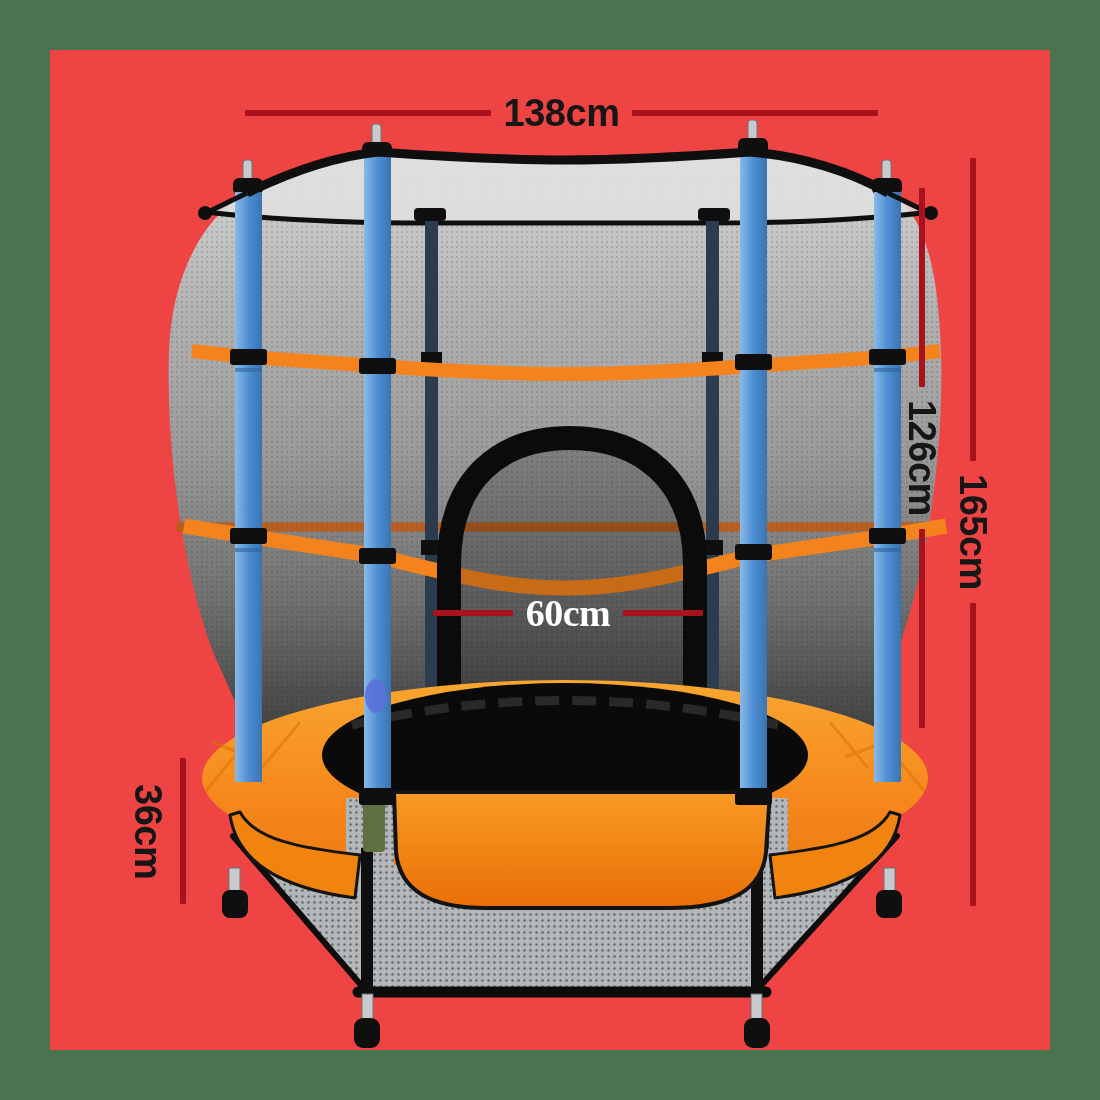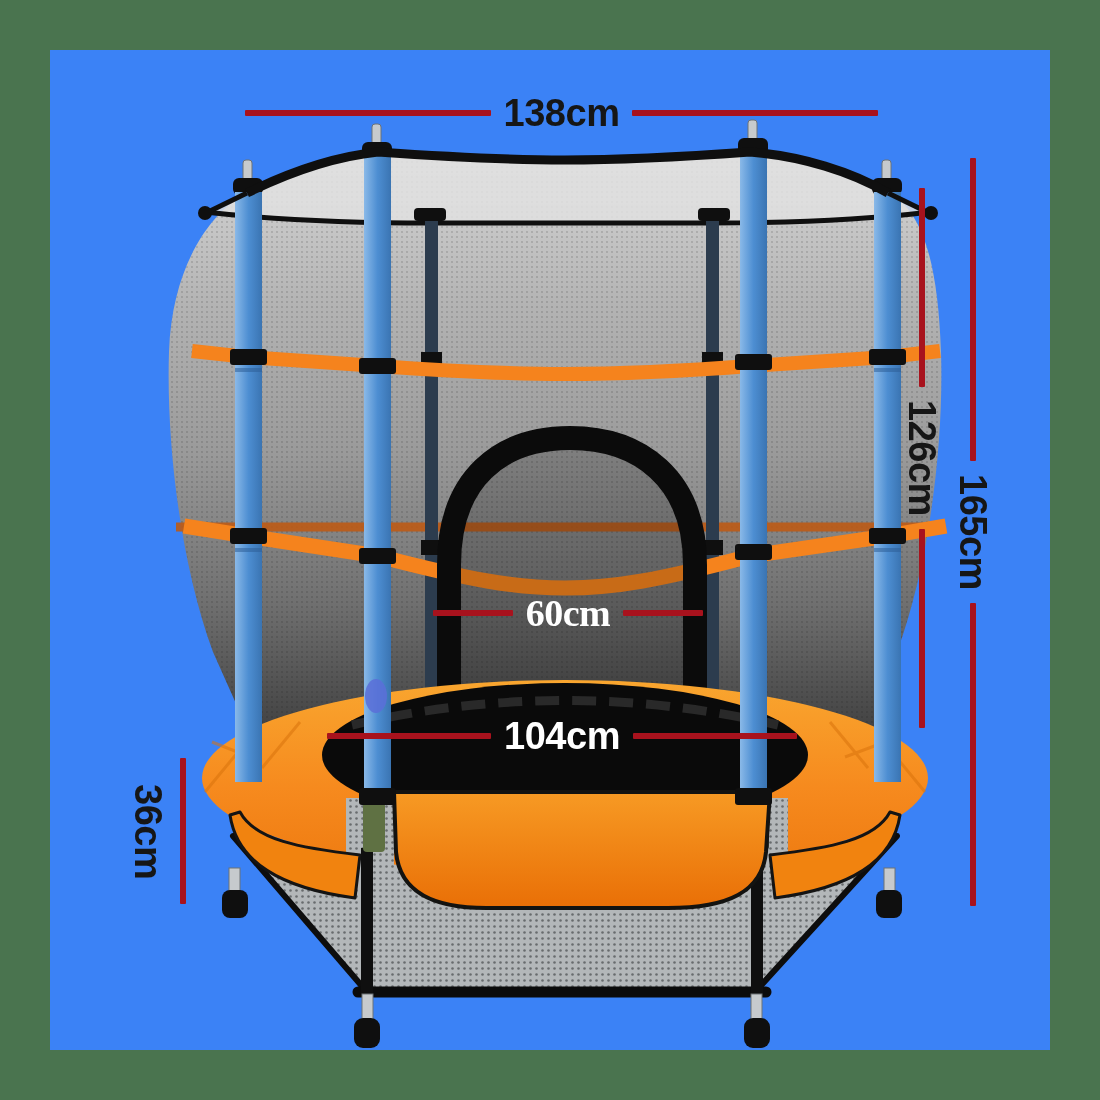--- a/index.html
+++ b/index.html
@@ -1,17 +1,17 @@
 <!DOCTYPE html>
 <html style="--dim-red: #a8121d; --ink: #161616; --light-label: #ffffff; --frame-green: #4a744f; --pad-orange: #f68a1e; --band-orange: #f5831d; --band-orange-rear: #bc5a15; --pole-blue: #4d8ed2; --net-black: #0f0f0f; --skirt-gray: #b3b7b9; --strap-green: #5f7143; --chrome: #c6cacd;"><head>
 <meta charset="utf-8">
 <style>
   html,body{margin:0;padding:0;background:#ffffff;}
   .canvas{
-    position:relative;width:1100px;height:1100px;background:#3b82f6;overflow:hidden;
+    position:relative;width:1100px;height:1100px;background:#ef4444;overflow:hidden;
     font-family:"Liberation Sans", sans-serif;
   }
   .canvas svg{position:absolute;left:0;top:0;z-index:1;}
   
   .frame{
     position:absolute;inset:0;box-sizing:border-box;z-index:5;pointer-events:none;
     border:50px solid var(--frame-green,#4a744f);
   }
   
   .dim{position:absolute;z-index:3;display:flex;align-items:center;}
@@ -226,25 +226,20 @@
     <span class="lbl">165cm</span>
     <span class="dline"></span>
   </div>
 
   <div class="dim h" style="left:433px;top:588px;width:270px;font-family:Liberation Serif, serif;">
     <span class="dline"></span>
     <span class="lbl light">60cm</span>
     <span class="dline"></span>
   </div>
 
-  <div class="dim h" style="left:327px;top:711px;width:470px;">
-    <span class="dline"></span>
-    <span class="lbl light">104cm</span>
-    <span class="dline"></span>
-  </div>
 
   <div class="vline" style="left:180px;top:758px;height:146px;"></div>
   <div class="vtext" style="left:120px;top:770px;width:56px;height:124px;">
     <span class="lbl" style="writing-mode:vertical-rl;">36cm</span>
   </div>
 
   <div class="frame"></div>
 </div>
 
 </body></html>

